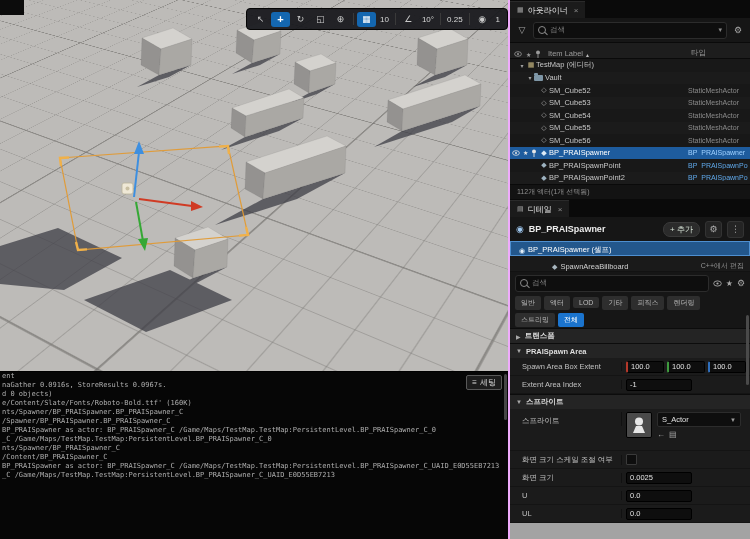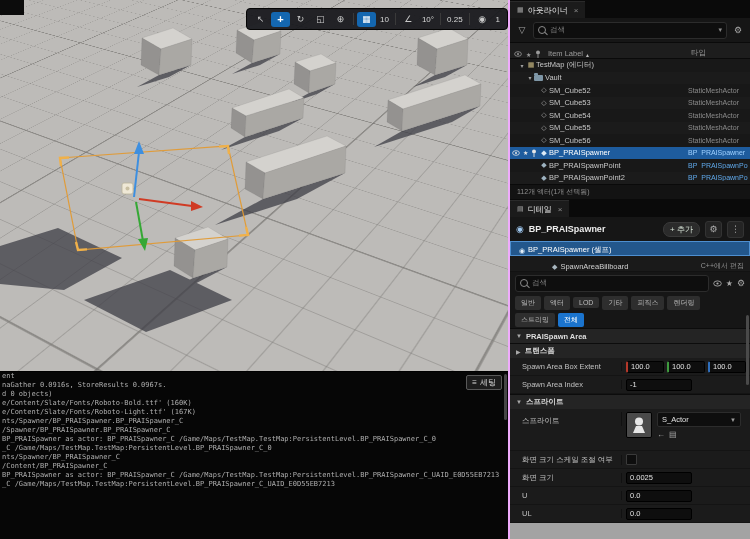--- a/index.html
+++ b/index.html
@@ -224,21 +224,20 @@
     <span class="tval">1</span>
   </div>
 </div>
 
 <div class="logpanel">
   <div class="logline">ent</div>
   <div class="logline"></div>
   <div class="logline">naGather 0.0916s, StoreResults 0.0967s.</div>
   <div class="logline">d 0 objects)</div>
   <div class="logline">e/Content/Slate/Fonts/Roboto-Bold.ttf' (160K)</div>
-  <div class="logline">e/Content/Slate/Fonts/Roboto-Light.ttf' (167K)</div>
   <div class="logline">nts/Spawner/BP_PRAISpawner.BP_PRAISpawner_C</div>
   <div class="logline">/Spawner/BP_PRAISpawner.BP_PRAISpawner_C</div>
   <div class="logline">BP_PRAISpawner as actor: BP_PRAISpawner_C /Game/Maps/TestMap.TestMap:PersistentLevel.BP_PRAISpawner_C_0</div>
   <div class="logline">_C /Game/Maps/TestMap.TestMap:PersistentLevel.BP_PRAISpawner_C_0</div>
   <div class="logline">nts/Spawner/BP_PRAISpawner_C</div>
   <div class="logline">/Content/BP_PRAISpawner_C</div>
   <div class="logline">BP_PRAISpawner as actor: BP_PRAISpawner_C /Game/Maps/TestMap.TestMap:PersistentLevel.BP_PRAISpawner_C_UAID_E0D55EB7213</div>
   <div class="logline">_C /Game/Maps/TestMap.TestMap:PersistentLevel.BP_PRAISpawner_C_UAID_E0D55EB7213</div>
   <div class="log-settings">
     <span>≡</span>
@@ -403,39 +402,39 @@
     <span class="chip">기타</span>
     <span class="chip">피직스</span>
     <span class="chip">렌더링</span>
   </div>
   <div class="chiprow">
     <span class="chip">스트리밍</span>
     <span class="chip selected">전체</span>
   </div>
 
   <div class="sect">
+    <span class="sarr">▶</span>
+    <span>트랜스폼</span>
+  </div>
+
+  <div class="sect">
     <span class="sarr">▼</span>
     <span>PRAISpawn Area</span>
-  </div>
-
-  <div class="sect">
-    <span class="sarr">▶</span>
-    <span>트랜스폼</span>
   </div>
 
   <div class="prow">
     <span class="plabel">Spawn Area Box Extent</span>
     <div class="pval">
       <span class="numbox w3 vx">100.0</span>
       <span class="numbox w3 vy">100.0</span>
       <span class="numbox w3 vz">100.0</span>
     </div>
   </div>
   <div class="prow">
-    <span class="plabel">Spawn Area Index</span>
+    <span class="plabel">Extent Area Index</span>
     <div class="pval">
       <span class="numbox w1">-1</span>
     </div>
   </div>
 
   <div class="sect">
     <span class="sarr">▼</span>
     <span>스프라이트</span>
   </div>
 

